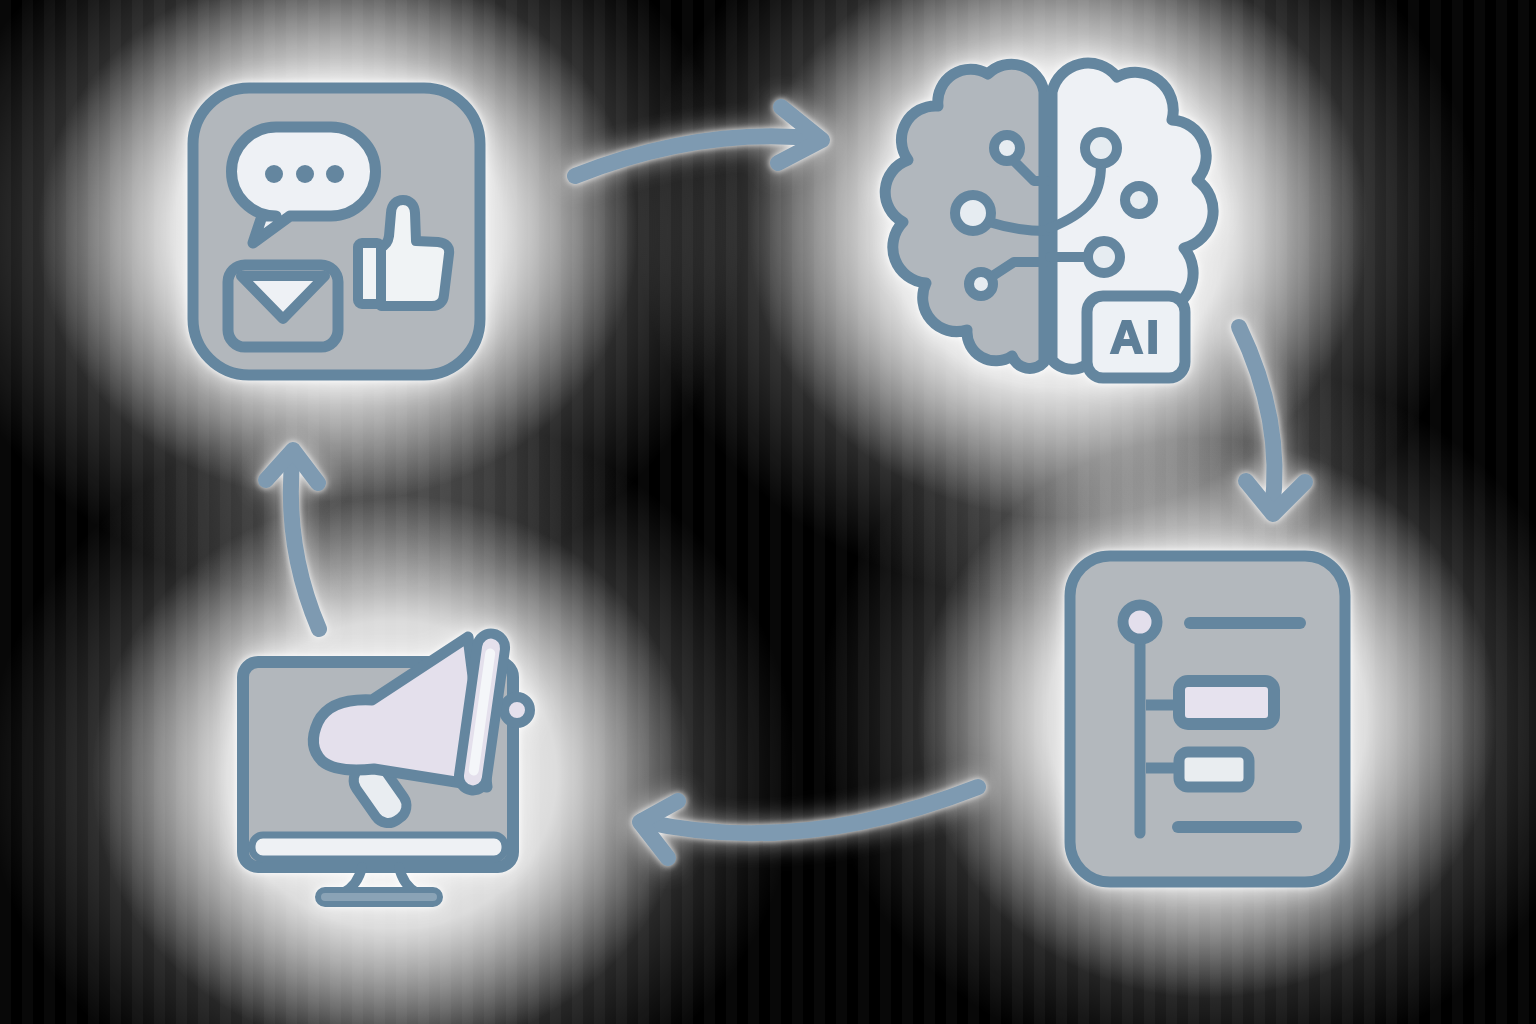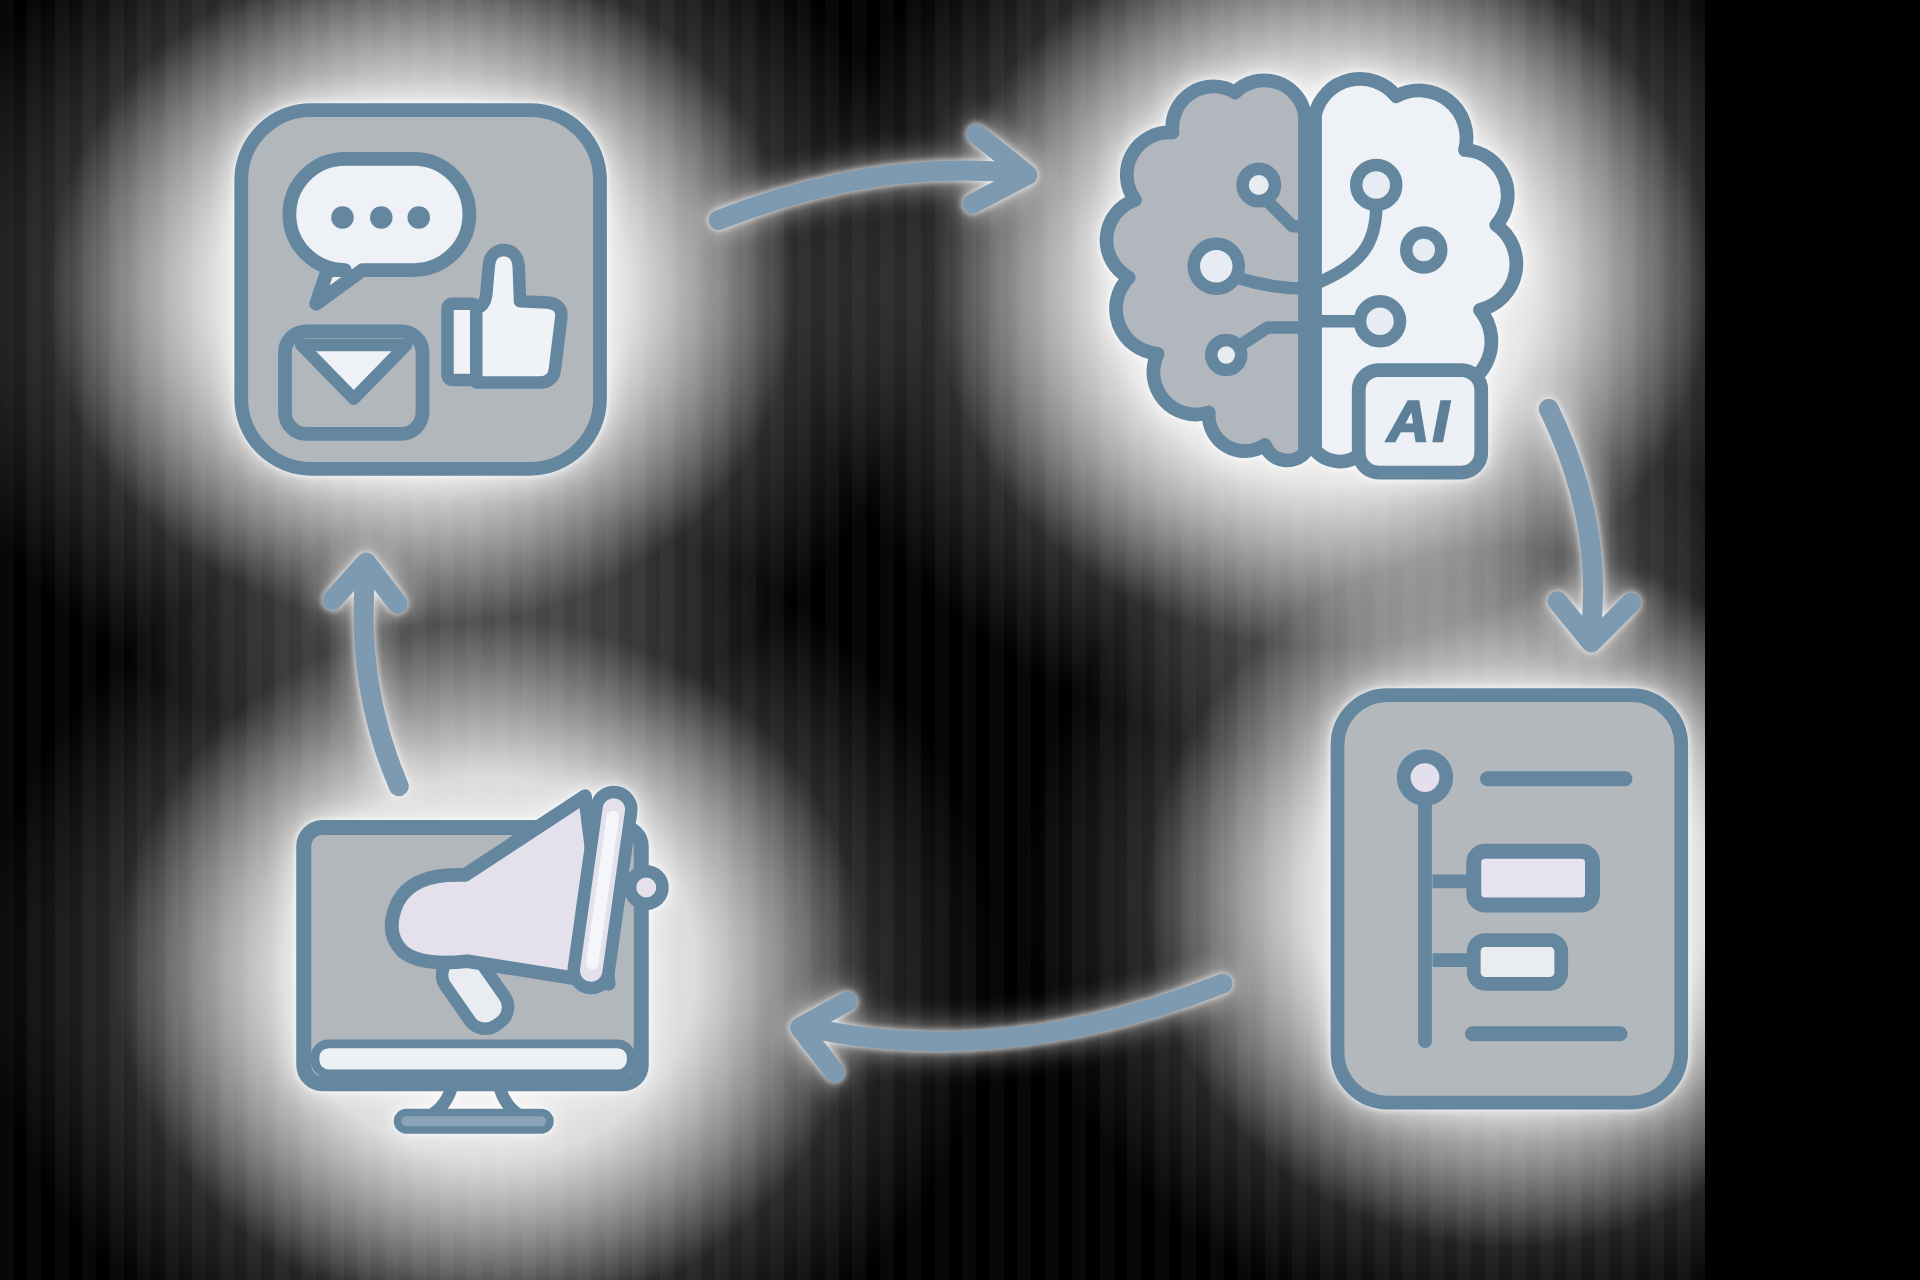--- a/index.html
+++ b/index.html
@@ -3,25 +3,24 @@
 <meta charset="utf-8">
 <style>
   html, body {
     margin: 0;
     padding: 0;
     background: #000;
     font-family: "Liberation Sans", sans-serif;
   }
   .canvas {
     position: relative;
-    width: 1364px;
+    width: 1536px;
     height: 1024px;
     overflow: hidden;
     background: #be185d;
-    font-style: italic;
   }
   
   .backdrop {
     position: absolute;
     inset: 0;
     background:
       radial-gradient(ellipse 300px 270px at 338px 232px, rgba(255,255,255,0.97) 0%, rgba(255,255,255,0.80) 55%, rgba(255,255,255,0) 100%),
       radial-gradient(ellipse 520px 470px at 338px 232px, rgba(255,255,255,0.65) 0%, rgba(255,255,255,0) 78%),
       radial-gradient(ellipse 310px 290px at 1058px 228px, rgba(255,255,255,0.98) 0%, rgba(255,255,255,0.82) 55%, rgba(255,255,255,0) 100%),
       radial-gradient(ellipse 540px 480px at 1058px 228px, rgba(255,255,255,0.68) 0%, rgba(255,255,255,0) 78%),

